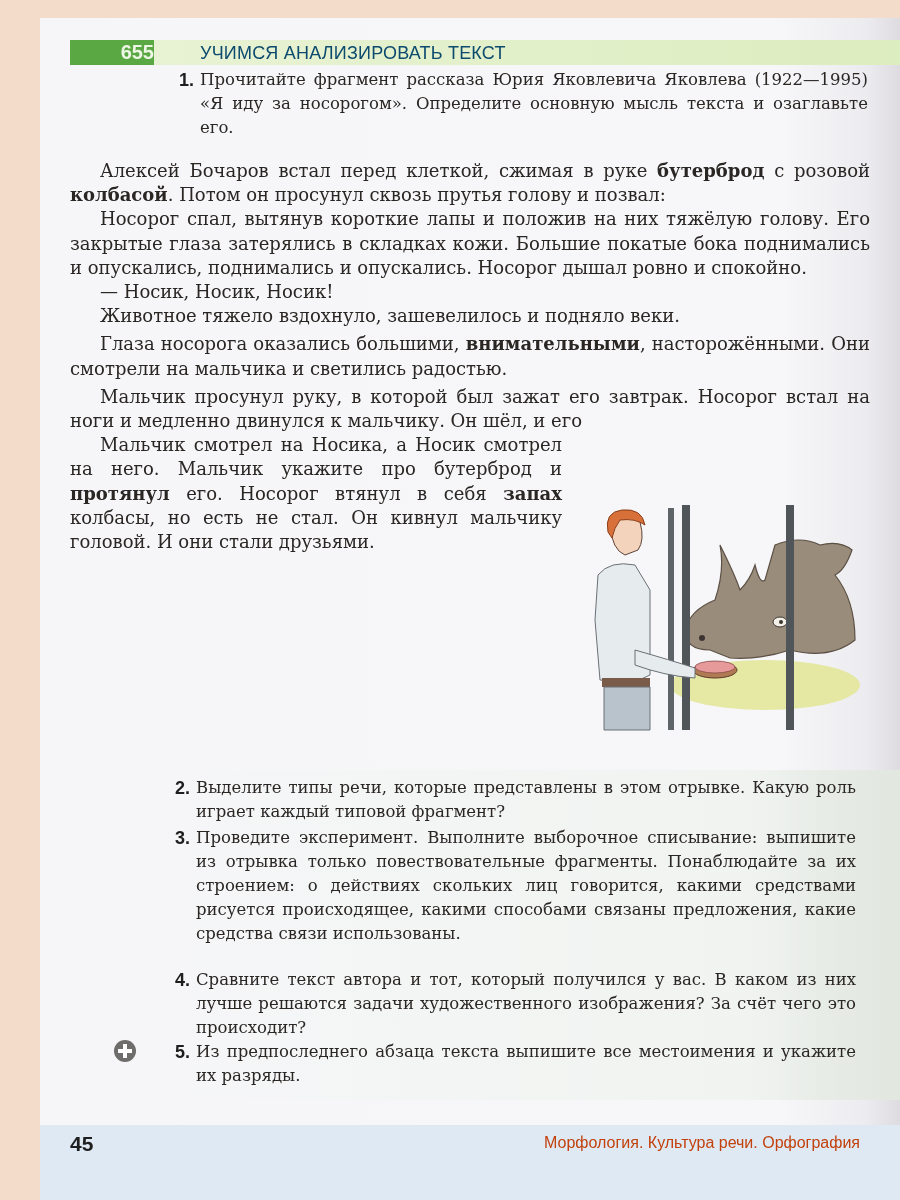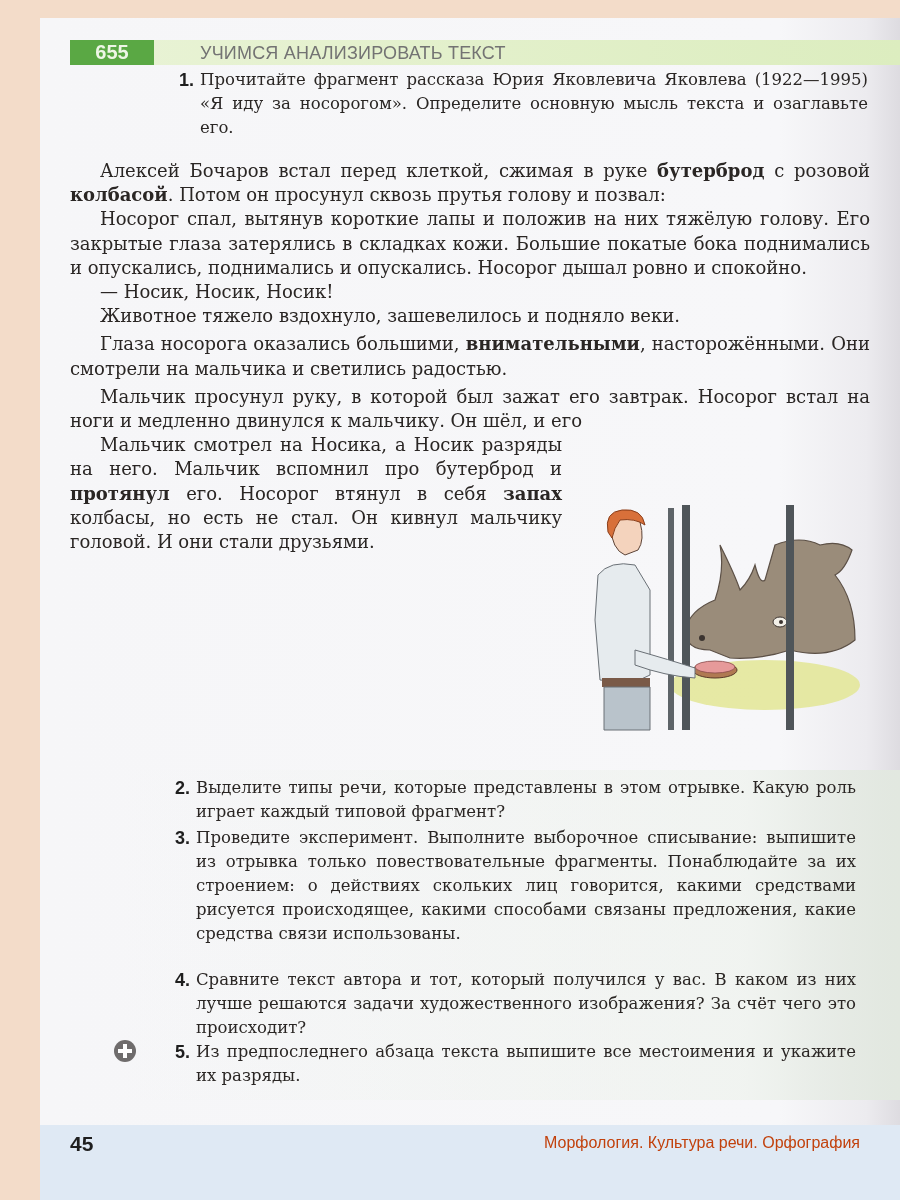--- a/index.html
+++ b/index.html
@@ -15,25 +15,25 @@
     background: linear-gradient(90deg, #f6f6f8 0%, #f7f7f9 85%, #ecebef 95%, #d9d7dc 100%);
   }
   .header-bar {
     position: absolute; left: 70px; top: 40px; width: 830px; height: 25px;
     background: linear-gradient(90deg, #e9f3d6 0%, #dcedbf 100%);
   }
   .ex-num {
     position: absolute; left: 70px; top: 40px; width: 84px; height: 25px;
     background: #5aa844; color: #eef6e6;
     font-family: "Liberation Sans", sans-serif; font-weight: bold; font-size: 20px;
-    text-align: center; line-height: 25px;
+    text-align: right; line-height: 25px;
   }
   .ex-title {
     position: absolute; left: 200px; top: 42px;
-    font-family: "Liberation Sans", sans-serif; font-size: 18px; color: #737373;
+    font-family: "Liberation Sans", sans-serif; font-size: 18px; color: #0c4a6e;
     letter-spacing: 0.2px; line-height: 22px;
   }
   .task {
     position: absolute; font-size: 16.5px; line-height: 24px; color: #2a2624;
     text-align: justify;
   }
   .task .num {
     position: absolute; left: -36px; top: 0;
     font-family: "Liberation Sans", sans-serif; font-weight: bold; font-size: 18px;
     width: 30px; text-align: right; color: #1e1e1e;
@@ -91,21 +91,21 @@
   <span>Прочитайте фрагмент рассказа Юрия Яковлевича Яковлева (1922—1995) «Я иду за носорогом». Определите основную мысль текста и озаглавьте его.</span>
 </div>
 
 <div class="story">
   <p class="indent gap"><span>Алексей Бочаров встал перед клеткой, сжимая в руке </span><b>бутерброд</b><span> с розовой </span><b>колбасой</b><span>. Потом он просунул сквозь прутья голову и позвал:</span></p>
   <p class="indent">Носорог спал, вытянув короткие лапы и положив на них тяжёлую голову. Его закрытые глаза затерялись в складках кожи. Большие покатые бока поднимались и опускались, поднимались и опускались. Носорог дышал ровно и спокойно.</p>
   <p class="indent">— Носик, Носик, Носик!</p>
   <p class="indent">Животное тяжело вздохнуло, зашевелилось и подняло веки.</p>
   <p class="indent gap"><span>Глаза носорога оказались большими, </span><b>внимательными</b><span>, насторожёнными. Они смотрели на мальчика и светились радостью.</span></p>
   <p class="indent gap">Мальчик просунул руку, в которой был зажат его завтрак. Носорог встал на ноги и медленно двинулся к мальчику. Он шёл, и его</p>
-  <p class="indent wrap-col"><span>Мальчик смотрел на Носика, а Носик разряды на него. Мальчик вспомнил про бутерброд и </span><b>протянул</b><span> его. Носорог втянул в себя </span><b>запах</b><span> колбасы, но есть не стал. Он кивнул мальчику головой. И они стали друзьями.</span></p>
+  <p class="indent wrap-col"><span>Мальчик смотрел на Носика, а Носик смотрел на него. Мальчик укажите про бутерброд и </span><b>протянул</b><span> его. Носорог втянул в себя </span><b>запах</b><span> колбасы, но есть не стал. Он кивнул мальчику головой. И они стали друзьями.</span></p>
 </div>
 
 <div class="illustration">
   <svg width="300" height="232" viewBox="0 0 300 232" xmlns="http://www.w3.org/2000/svg">
 
     <ellipse cx="175" cy="185" rx="95" ry="25" fill="#e3e79a" opacity="0.9"></ellipse>
 
     <path d="M120 150 Q95 150 95 130 Q100 110 125 100 Q135 70 130 45 Q145 75 150 90 Q160 80 165 65 Q170 85 175 80 L185 45 Q210 35 230 45 Q250 40 262 50 Q255 70 245 75 Q265 100 265 140 Q240 160 200 150 Q170 160 140 158 Z" fill="#9a8c7a" stroke="#5c5046" stroke-width="1.2"></path>
     <ellipse cx="190" cy="122" rx="7" ry="5" fill="#f3f0e8" stroke="#3c3430" stroke-width="1"></ellipse>
     <circle cx="191" cy="122" r="2" fill="#3c3430"></circle>

